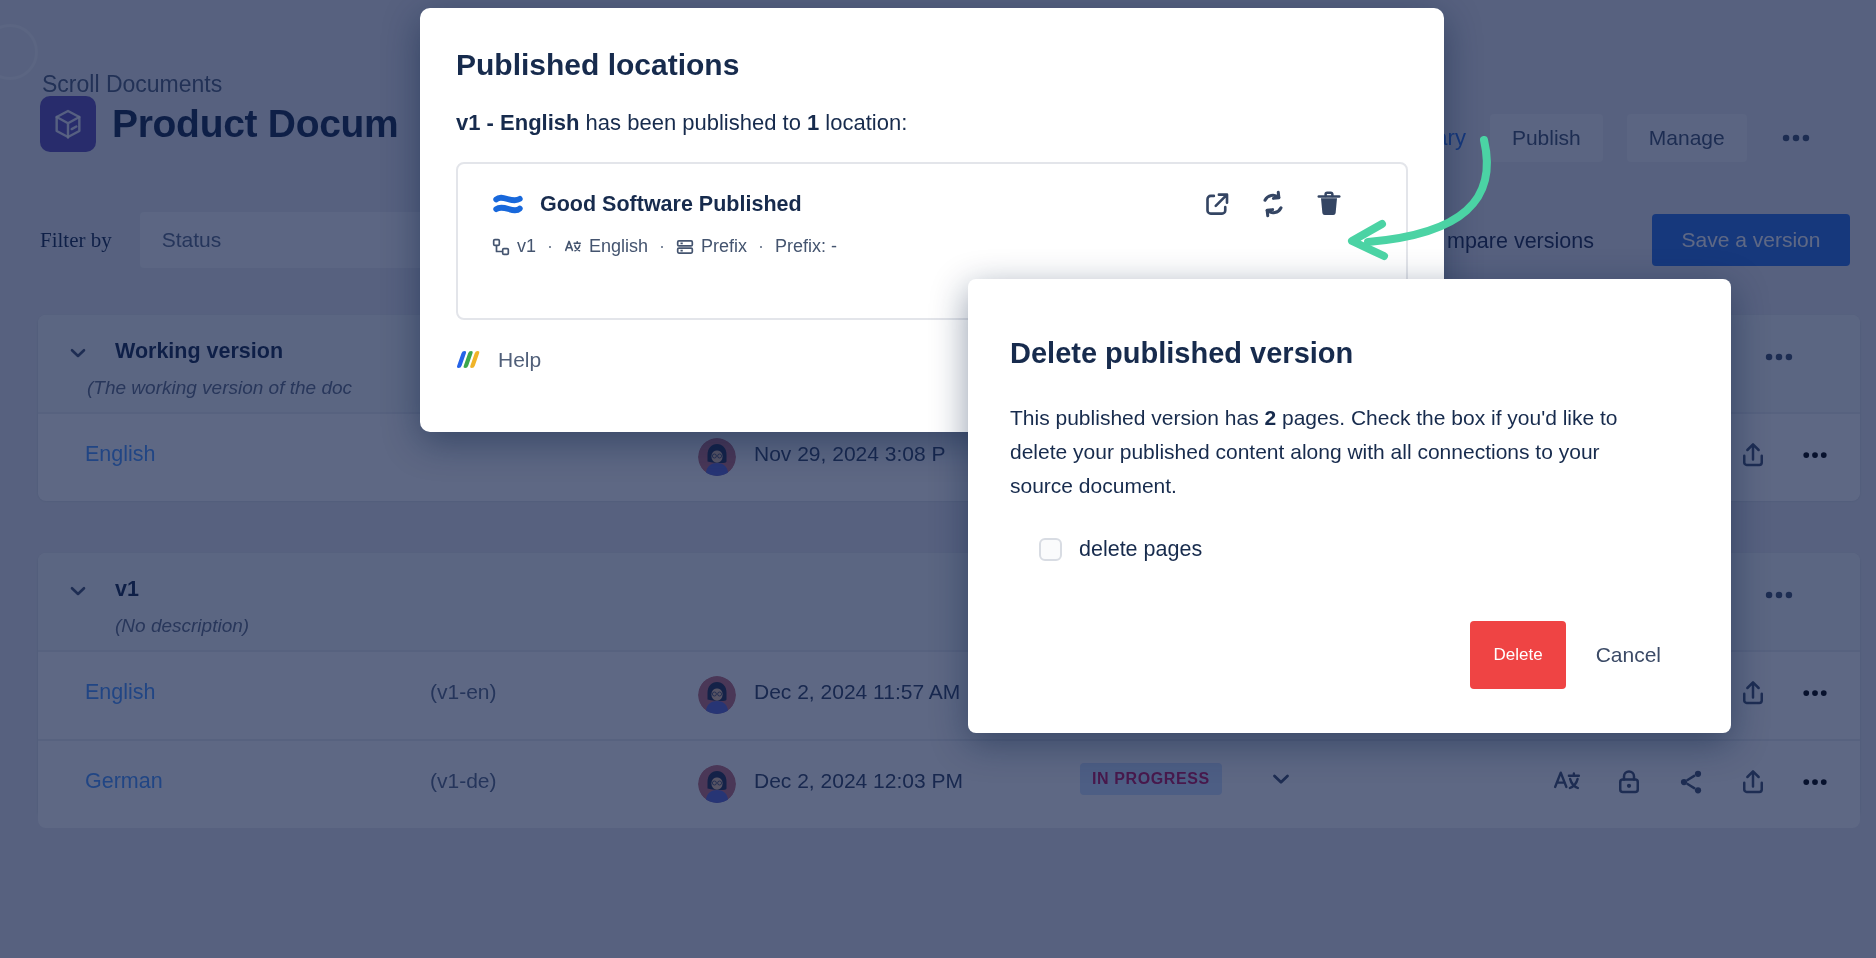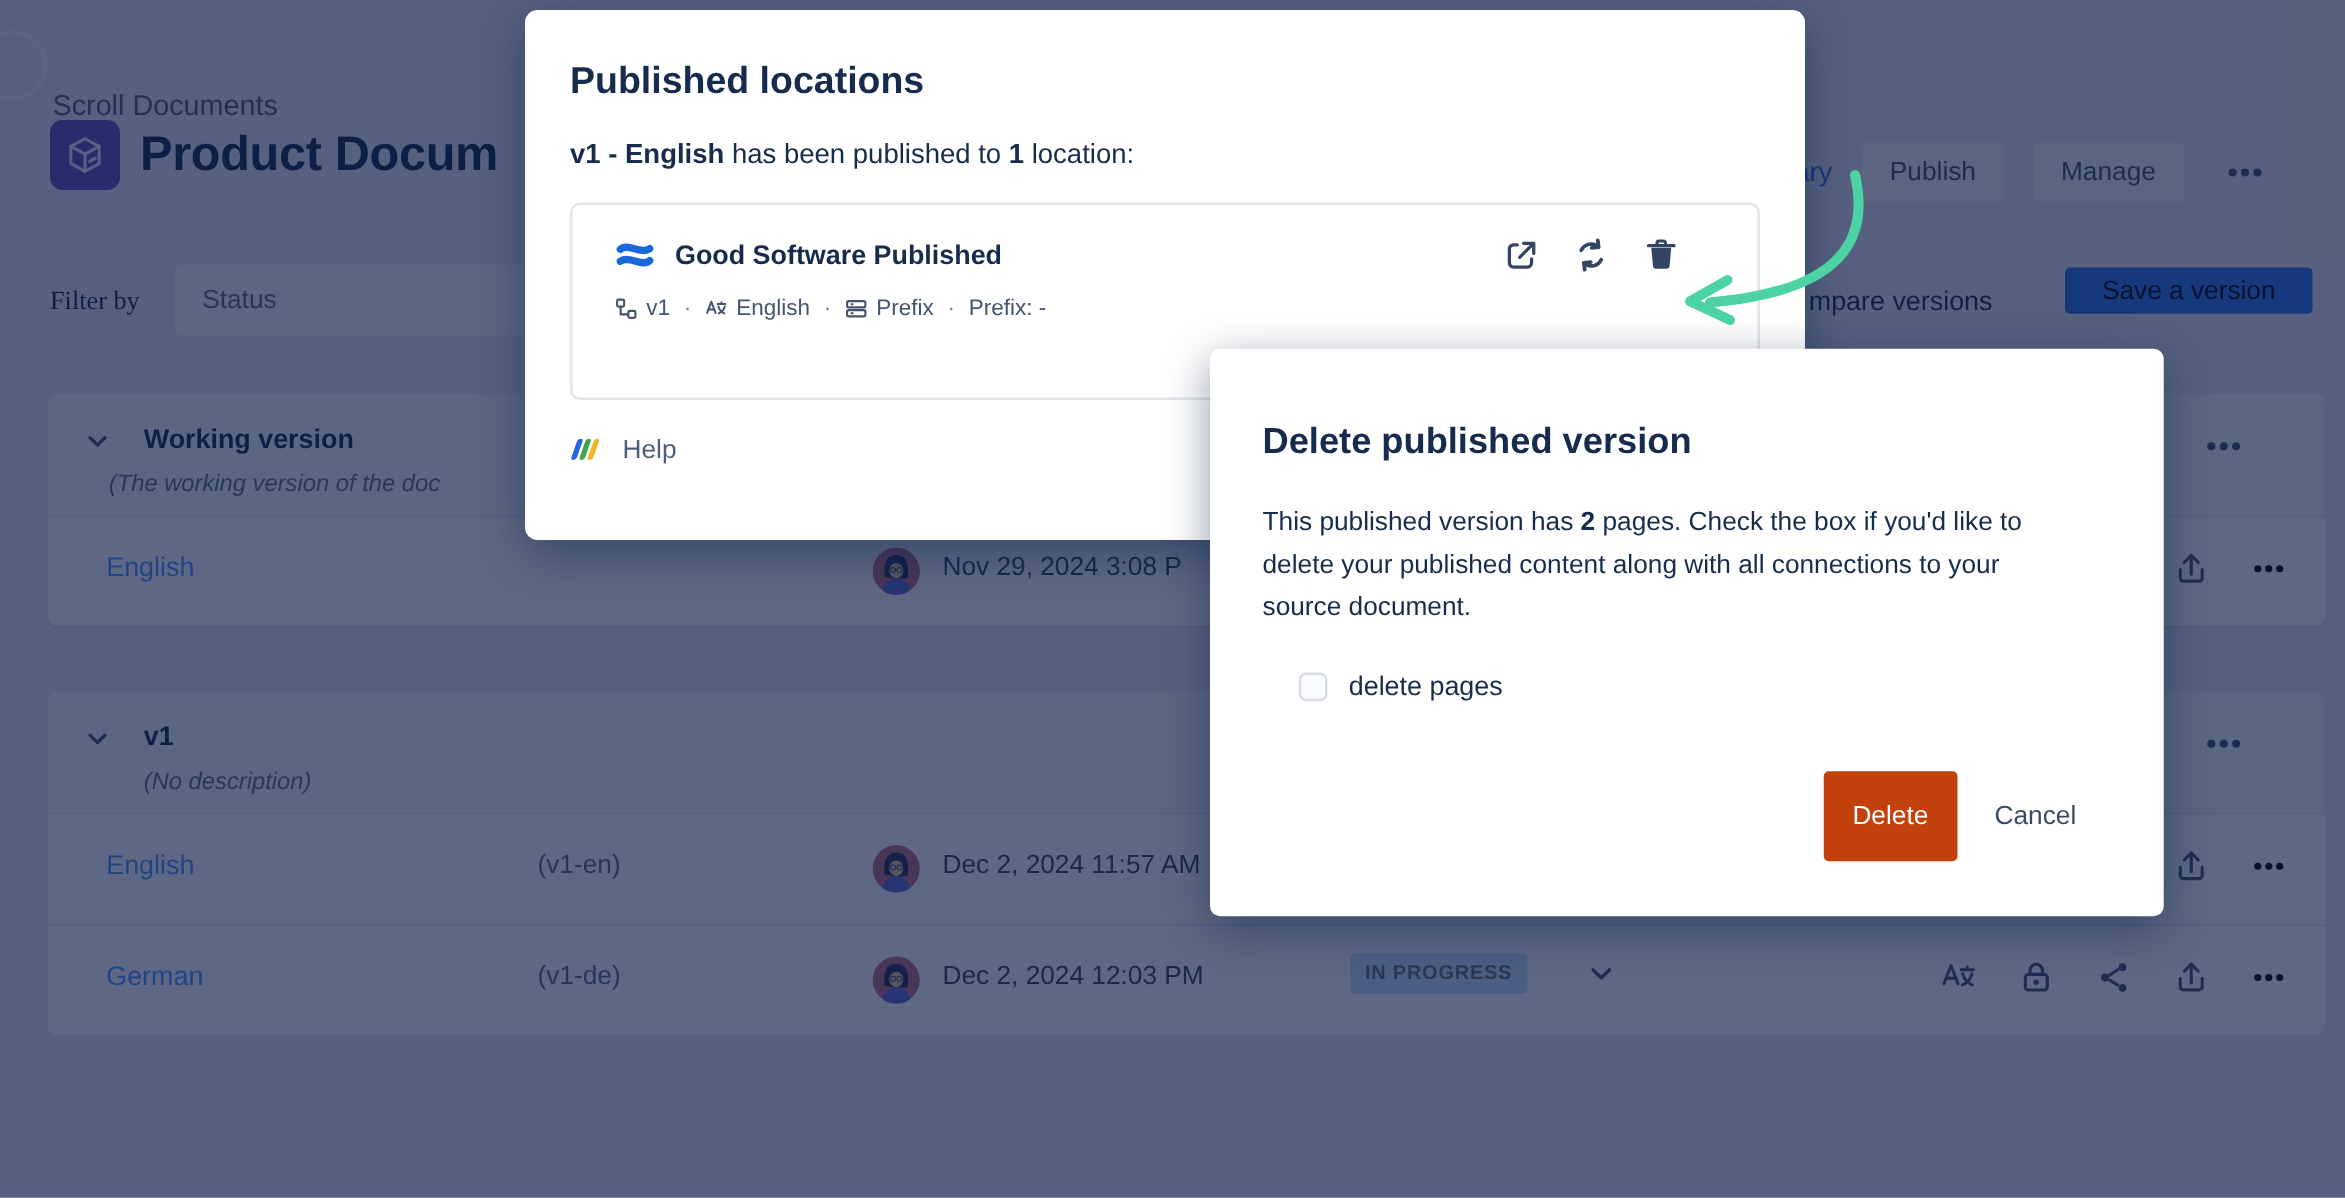--- a/index.html
+++ b/index.html
@@ -19,21 +19,21 @@
   .frag-link{color:#2E72E8;font-size:22px;}
   .subtle-btn{background:#F5F6F8;border-radius:4px;padding:12px 22px;font-size:21px;color:#42526E;}
   .dots-btn{width:50px;height:36px;display:flex;align-items:center;justify-content:center;color:#42526E;}
   .dots-btn svg{width:34px;height:34px;fill:currentColor;}
 
   .filter-row{position:absolute;left:40px;top:212px;display:flex;align-items:center;gap:28px;}
   .filter-label{font-size:21px;color:#172B4D;font-family:Liberation Serif, serif;}
   .status-select{width:330px;height:56px;background:#F8F9FB;border-radius:4px;display:flex;align-items:center;padding-left:22px;font-size:21px;color:#5A6B87;}
 
   .compare-frag{position:absolute;left:1447px;top:229px;font-size:21.5px;color:#1E2B4D;}
-  .primary-btn{position:absolute;left:1652px;top:214px;width:198px;height:37px;background:#2E72E8;border-radius:4px;color:#000000;font-size:21px;display:flex;align-items:center;justify-content:center;}
+  .primary-btn{position:absolute;left:1652px;top:214px;width:198px;height:52px;background:#2E72E8;border-radius:4px;color:#ffffff;font-size:21px;display:flex;align-items:center;justify-content:center;}
 
   .vcard{position:absolute;left:38px;width:1822px;background:#fff;border-radius:8px;box-shadow:0 1px 2px rgba(9,30,66,.15);}
   .vcard.card1{top:315px;height:185px;}
   .vcard.card2{top:553px;height:265px;}
   .vhead{position:relative;height:97px;background:#F7F8F9;border-radius:8px 8px 0 0;}
   .vhead .chev{position:absolute;left:28px;top:26px;width:24px;height:24px;color:#44546F;}
   .sec-title{position:absolute;left:77px;top:24px;font-size:21.5px;font-weight:700;color:#172B4D;}
   .sec-desc{position:absolute;left:49px;top:62px;font-size:19px;font-style:italic;color:#626F86;white-space:nowrap;}
   .card2 .sec-desc{left:77px;}
   .sec-right{position:absolute;right:56px;top:24px;display:flex;align-items:center;gap:58px;}
@@ -42,21 +42,21 @@
   .card1 .vrow{border-radius:0 0 8px 8px;}
   .card2 .vrow:last-child{border-radius:0 0 8px 8px;}
   .lang-link{position:absolute;left:47px;top:28px;font-size:21.5px;color:#4C9AFF;}
   .code-col{position:absolute;left:392px;top:28px;font-size:21px;color:#5A6B87;}
   .avatar{position:absolute;left:660px;top:24px;width:38px;height:38px;}
   .timestamp{position:absolute;left:716px;top:28px;font-size:21px;color:#344563;white-space:nowrap;}
   .row-icons{position:absolute;right:30px;top:26px;display:flex;align-items:center;gap:32px;color:#44546F;}
   .ic{width:30px;height:30px;display:block;}
   .ic-s{width:18px;height:18px;display:block;}
   .badge-cluster{position:absolute;left:1042px;top:22px;display:flex;align-items:center;gap:46px;}
-  .status-badge{background:#CCE0FF;color:#737373;font-size:16px;font-weight:700;letter-spacing:.6px;border-radius:4px;padding:7px 12px;}
+  .status-badge{background:#CCE0FF;color:#be185d;font-size:16px;font-weight:700;letter-spacing:.6px;border-radius:4px;padding:7px 12px;}
   .badge-chev{width:26px;height:26px;color:#44546F;}
 
   
   .blanket{position:absolute;inset:0;background:rgba(11,26,68,.66);z-index:5;}
 
   
   .modal{position:absolute;background:#fff;box-shadow:0 10px 36px rgba(9,30,66,.45);}
   .pub-modal{left:420px;top:8px;width:1024px;height:424px;border-radius:10px;padding:34px 36px;box-sizing:border-box;z-index:10;}
   .pub-title{font-size:30px;font-weight:600;color:#172B4D;margin-top:6px;}
   .pub-intro{margin-top:28px;font-size:22px;color:#172B4D;}
@@ -75,21 +75,21 @@
 
   
   .del-modal{left:968px;top:279px;width:763px;height:454px;border-radius:8px;z-index:20;}
   .del-title{position:absolute;left:42px;top:58px;font-size:29px;font-weight:600;color:#172B4D;}
   .del-body{position:absolute;left:42px;top:122px;width:630px;font-size:21px;line-height:34px;color:#172B4D;}
   .del-body b{font-weight:700;}
   .check-row{position:absolute;left:44px;top:258px;display:flex;align-items:center;gap:17px;margin-left:27px;}
   .checkbox{width:23px;height:23px;border:2px solid #D8DCE3;border-radius:6px;background:#FAFBFC;box-sizing:border-box;}
   .check-label{font-size:21.5px;color:#172B4D;}
   .del-footer{position:absolute;right:58px;bottom:44px;display:flex;align-items:center;gap:18px;}
-  .danger-btn{background:#c2410c;color:#fff;border:none;border-radius:4px;padding:24px 23px;font-size:21px;font-family:inherit;}
+  .danger-btn{background:#ef4444;color:#fff;border:none;border-radius:4px;padding:24px 23px;font-size:17px;font-family:inherit;}
   .cancel-btn{background:transparent;color:#3B4A66;border:none;padding:13px 12px;font-size:21px;font-family:inherit;}
 
   
   .arrow-layer{position:absolute;inset:0;z-index:30;pointer-events:none;}
 </style>
 </head>
 <body>
 
 <svg width="0" height="0" style="position:absolute">
   <defs>

